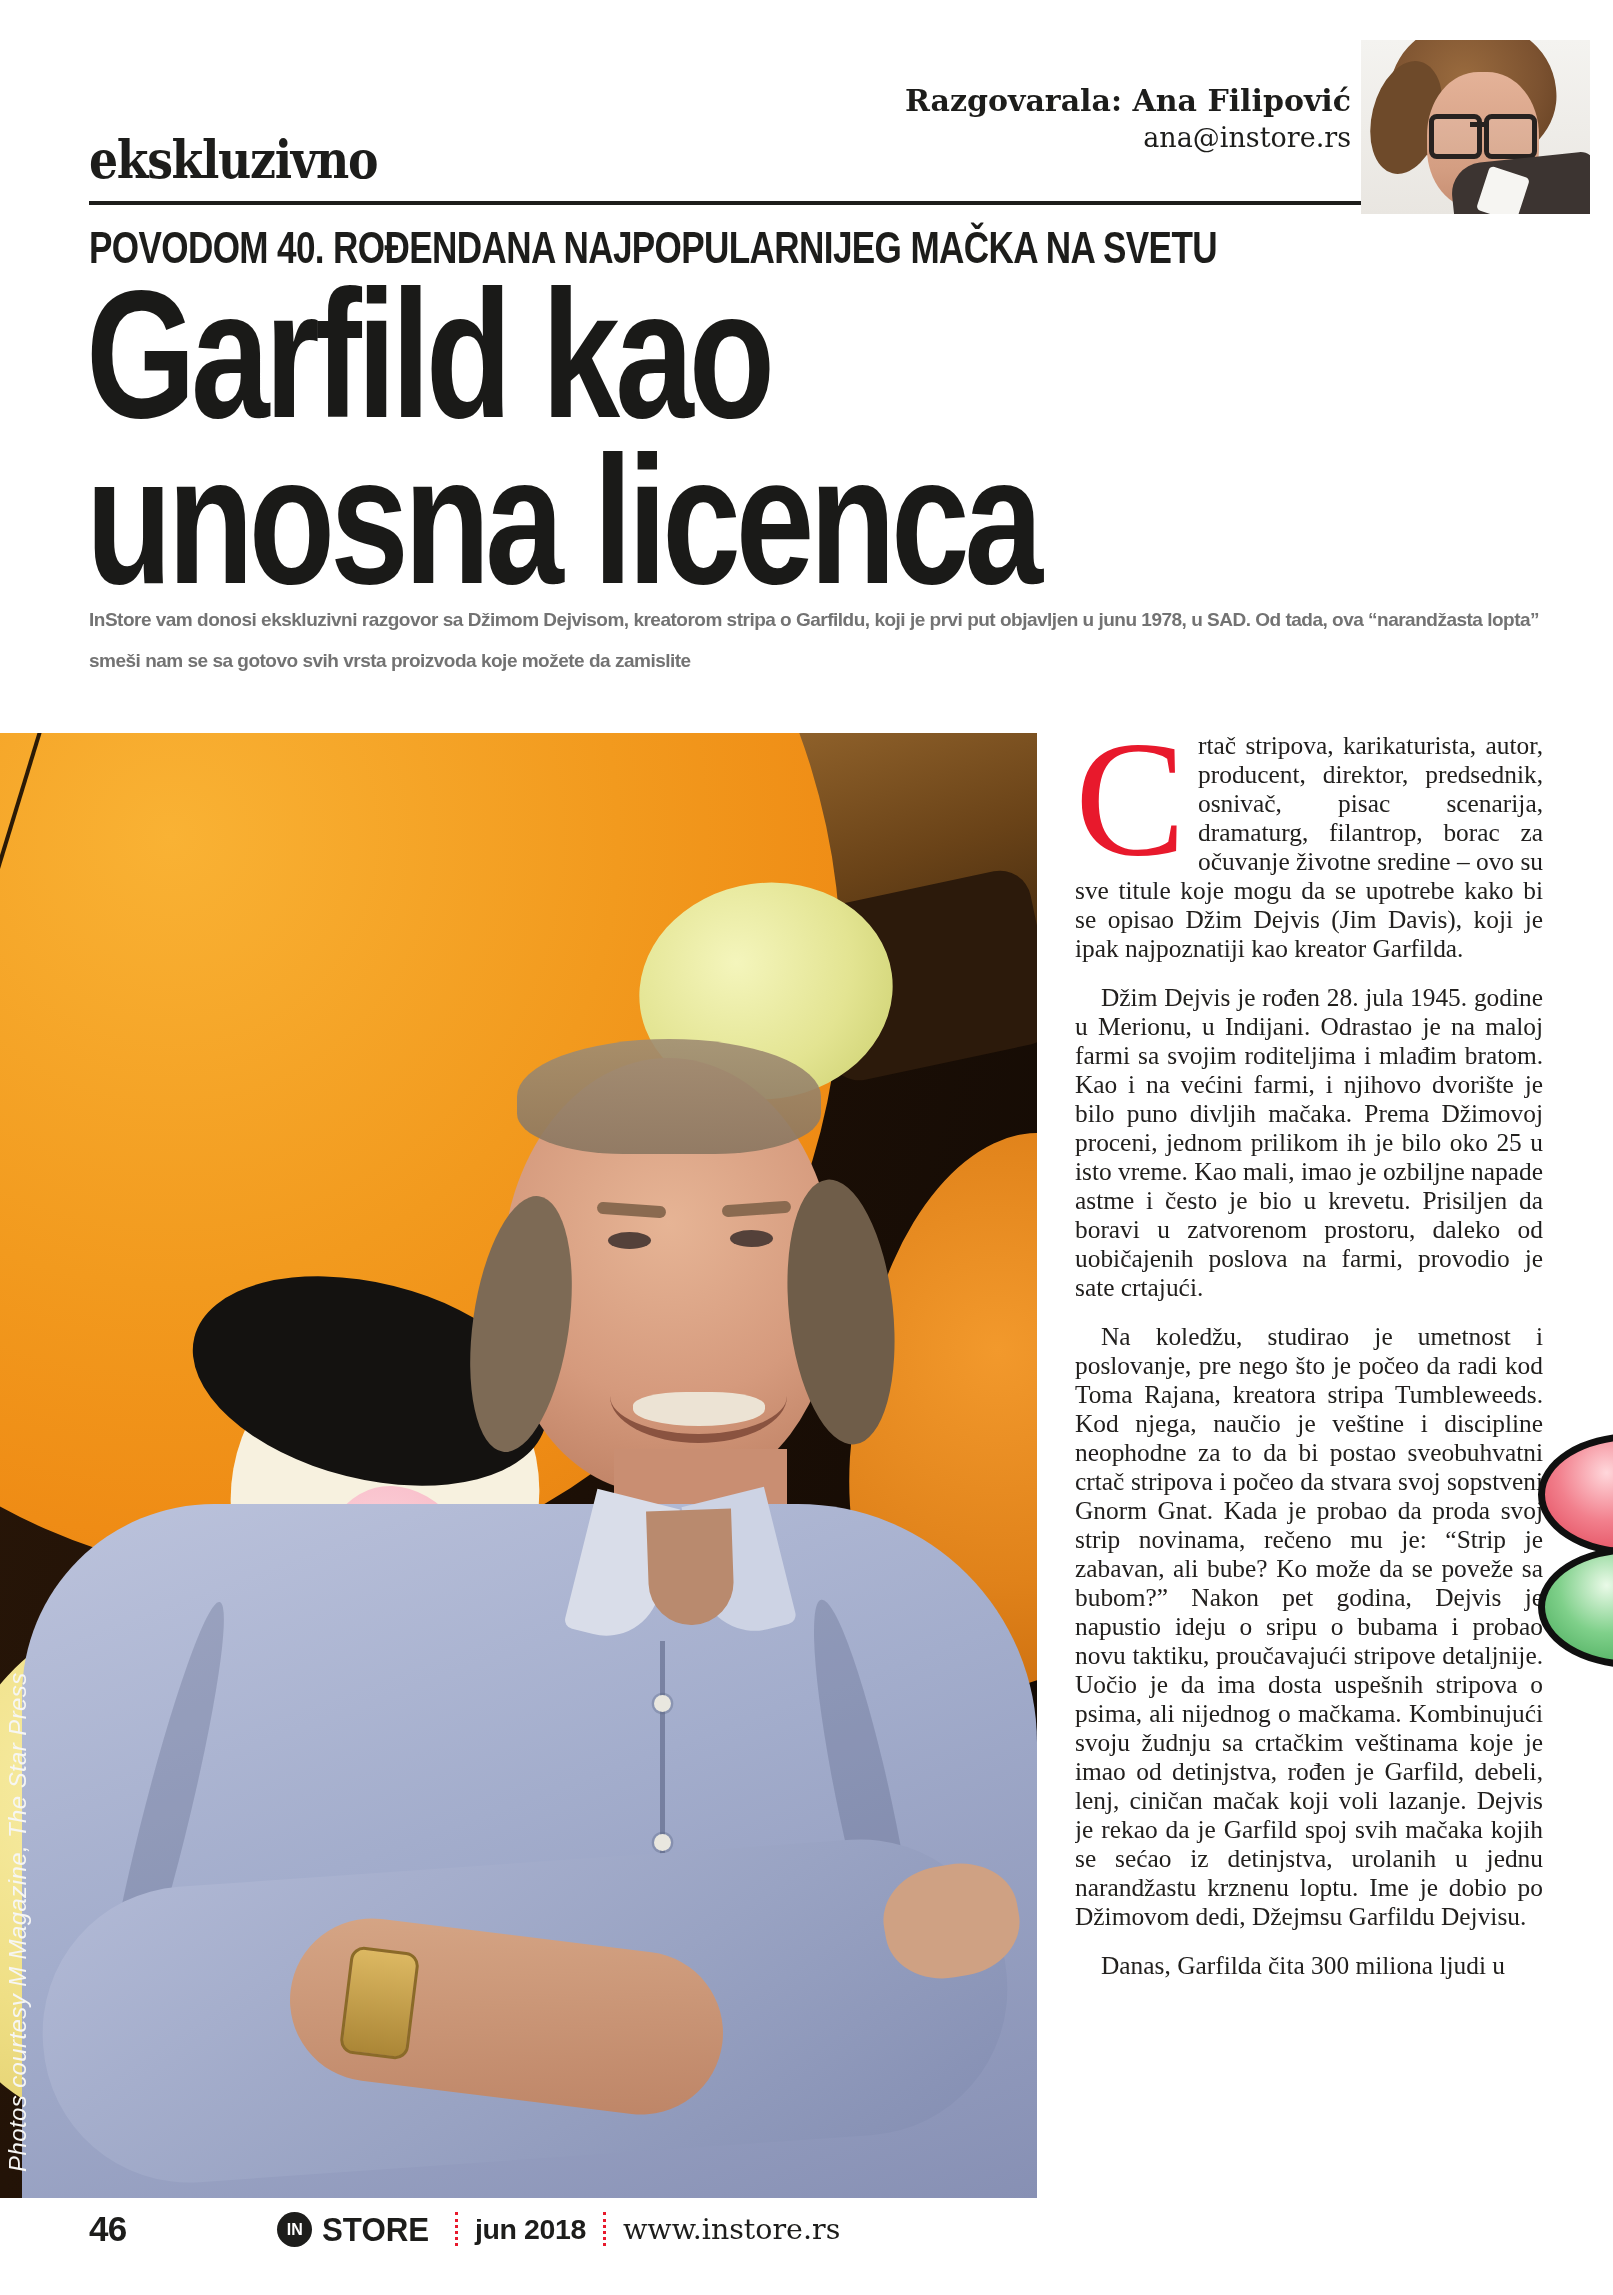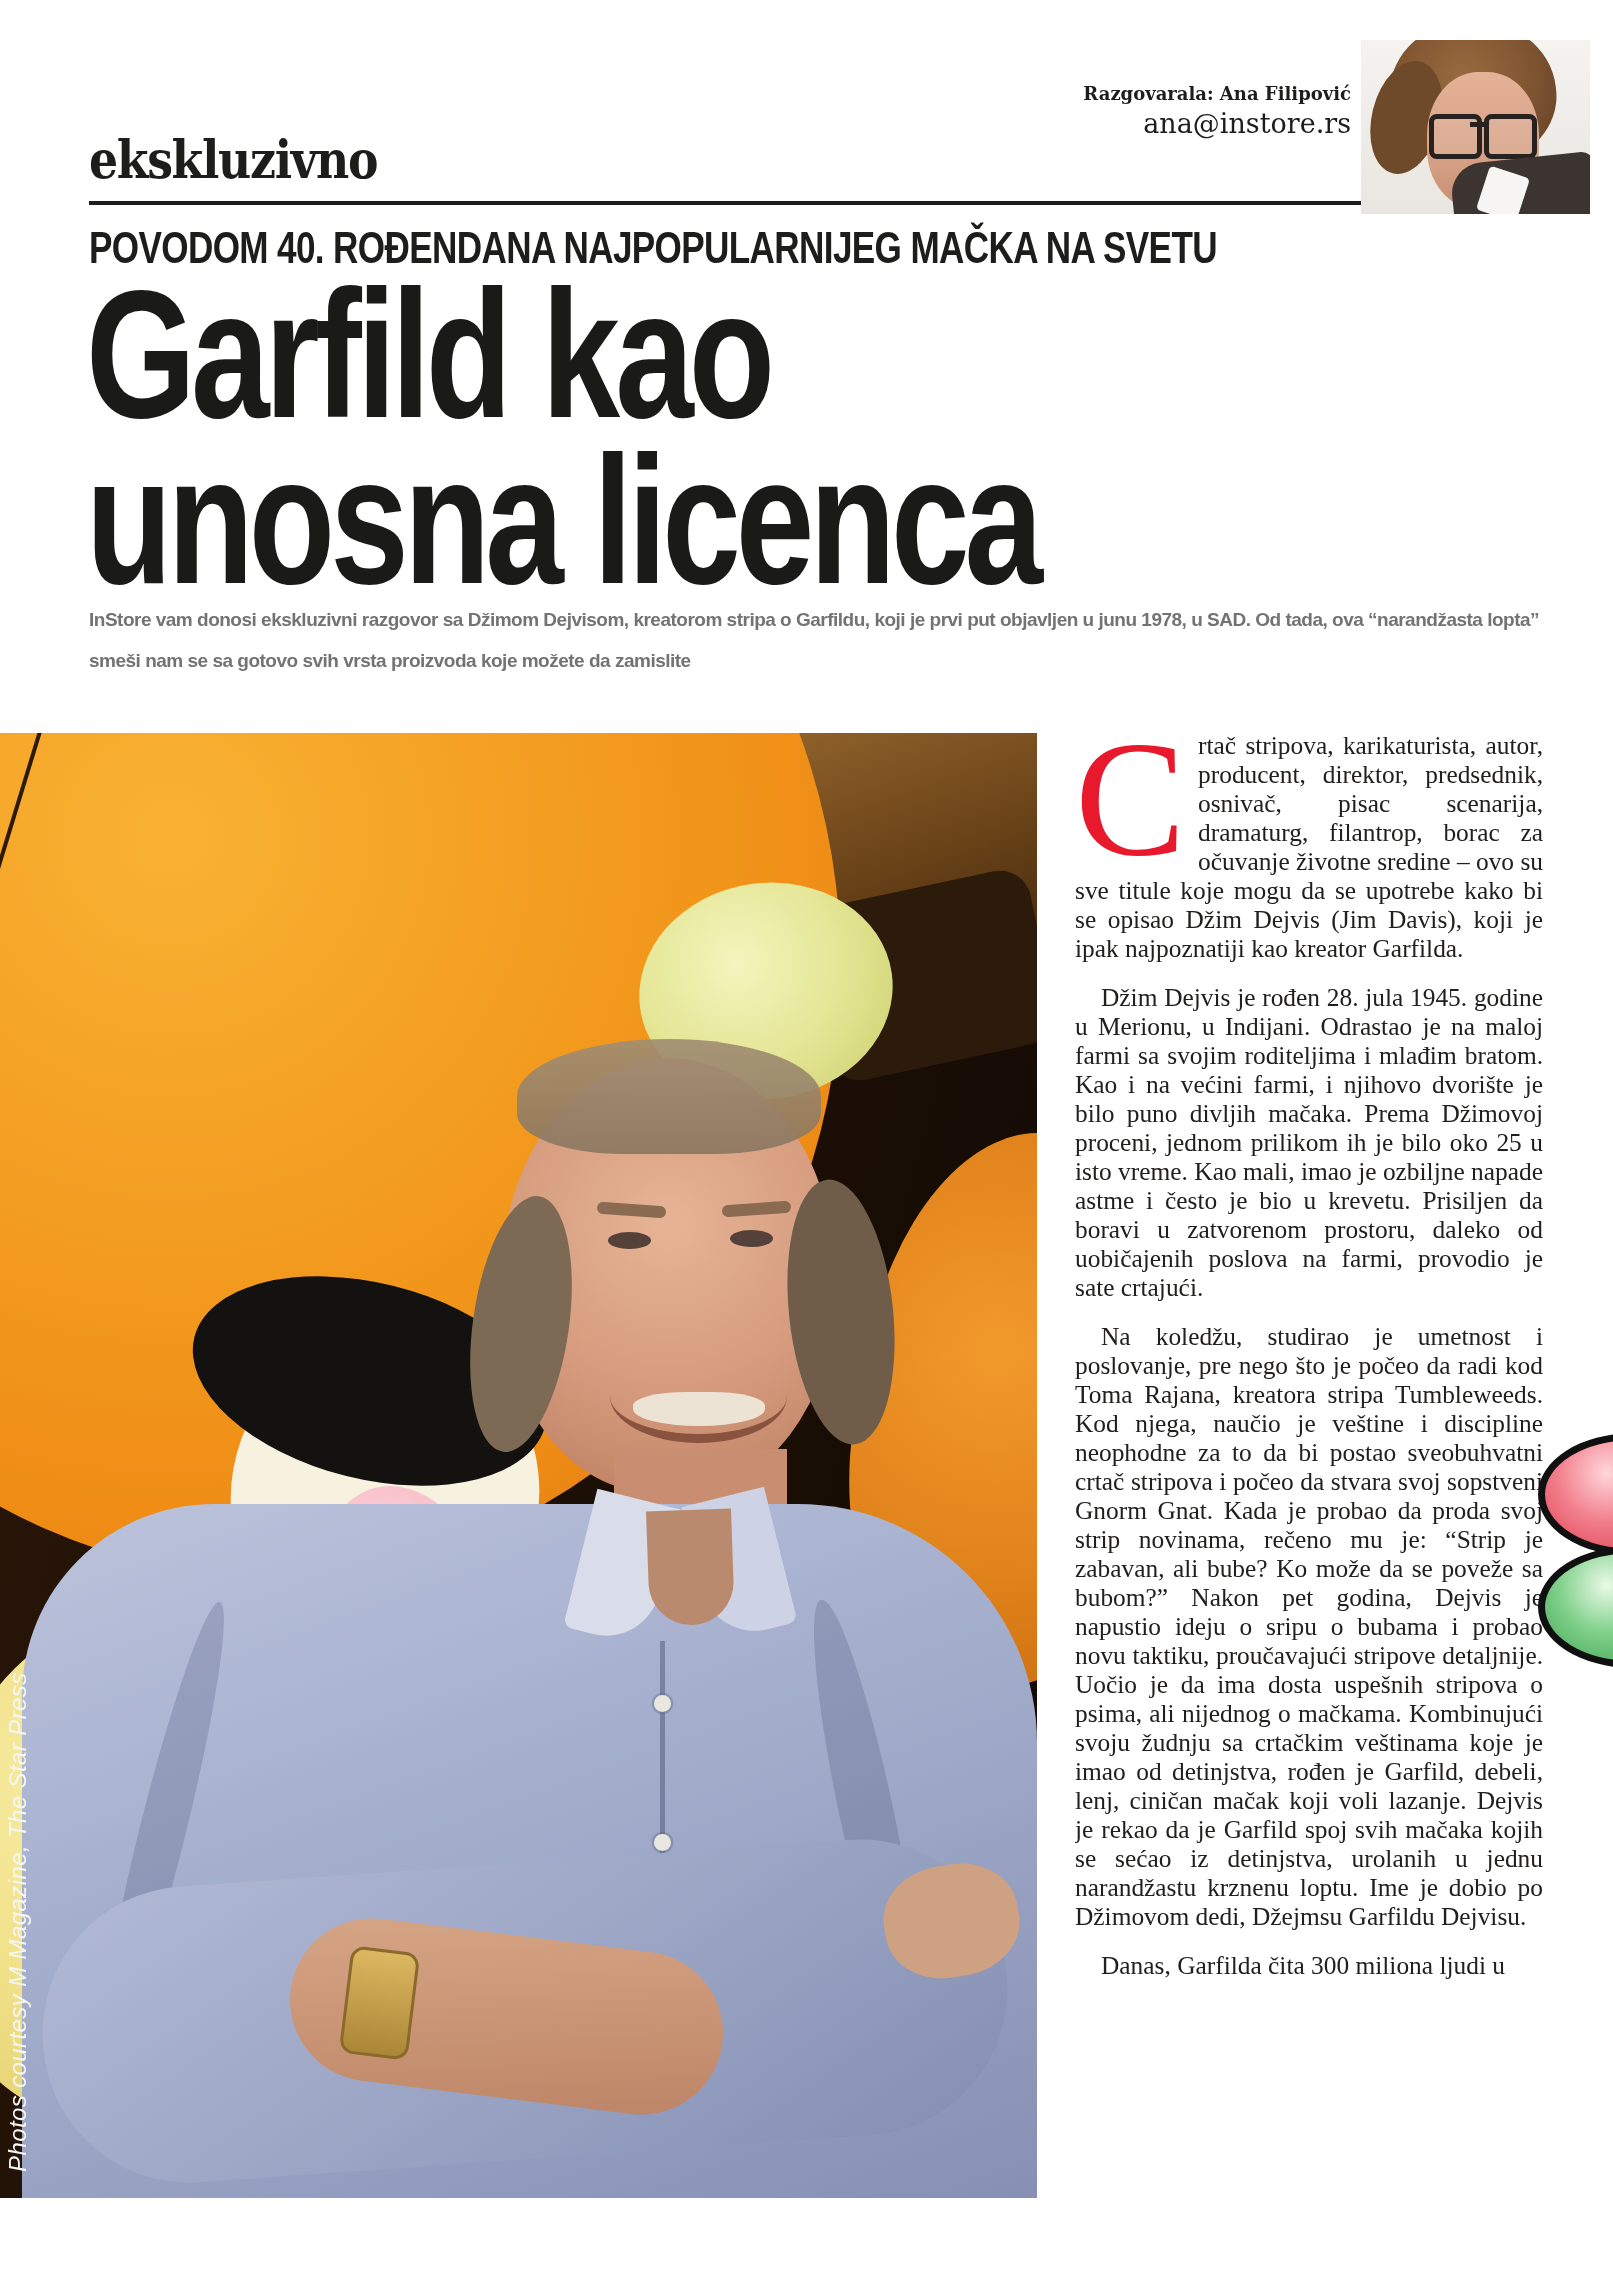--- a/index.html
+++ b/index.html
@@ -7,21 +7,21 @@
     position:relative;width:1613px;height:2295px;background:#ffffff;
     overflow:hidden;font-family:"Liberation Sans",sans-serif;color:#1d1d1b;
   }
   
   .kicker{
     position:absolute;left:89px;top:129px;font-family:"DejaVu Serif",serif;
     font-weight:800;font-size:52px;letter-spacing:-1.5px;
     transform:scaleX(.88);transform-origin:left center;color:#1d1d1b;
   }
   .byline{position:absolute;right:262px;top:83px;text-align:right;line-height:1.2;}
-  .byline .who{font-family:"DejaVu Serif",serif;font-weight:700;font-size:18px;}
+  .byline .who{font-family:"DejaVu Serif",serif;font-weight:700;font-size:30px;}
   .byline .mail{font-family:"DejaVu Serif",serif;font-weight:400;font-size:27px;margin-top:3px;}
   .head-rule{position:absolute;left:89px;right:77px;top:201px;height:3.8px;background:#1d1d1b;z-index:1;}
   
   .portrait{position:absolute;right:23px;top:40px;width:229px;height:174px;background:linear-gradient(180deg,#f4f3f0 0%,#e9e6e1 100%);overflow:hidden;z-index:2;}
   .portrait .hair{position:absolute;left:29px;top:-20px;width:166px;height:146px;background:radial-gradient(circle at 45% 40%,#9a6b3e 0%,#7c5230 60%,#5f3c20 100%);border-radius:48% 52% 46% 50%;transform:rotate(-6deg);}
   .portrait .hair2{position:absolute;left:10.8px;top:20px;width:69px;height:115px;background:#6e4a2a;border-radius:50%;transform:rotate(14deg);}
   .portrait .face{position:absolute;left:66px;top:32px;width:112px;height:137px;background:linear-gradient(180deg,#e4b298 0%,#d49e82 70%,#c68e72 100%);border-radius:46% 46% 44% 44%;}
   .portrait .glass{position:absolute;top:74px;width:43px;height:35px;border:5.4px solid #272220;border-radius:7.7px;background:rgba(255,255,255,.12);}
   .portrait .glass.gl{left:68px;} .portrait .glass.gr{left:123px;}
   .portrait .bridge{position:absolute;left:109px;top:82px;width:15.4px;height:5.4px;background:#272220;}
@@ -190,15 +190,26 @@
   <div class="article">
     <p><span class="dropcap">C</span><span>rtač stripova, karikaturista, autor, producent, direktor, predsednik, osnivač, pisac scenarija, dramaturg, filantrop, borac za očuvanje životne sredine – ovo su sve titule koje mogu da se upotrebe kako bi se opisao Džim Dejvis (Jim Davis), koji je ipak najpoznatiji kao kreator Garfilda.</span></p>
     <p>Džim Dejvis je rođen 28. jula 1945. godine u Merionu, u Indijani. Odrastao je na maloj farmi sa svojim roditeljima i mlađim bratom. Kao i na većini farmi, i njihovo dvorište je bilo puno divljih mačaka. Prema Džimovoj proceni, jednom prilikom ih je bilo oko 25 u isto vreme. Kao mali, imao je ozbiljne napade astme i često je bio u krevetu. Prisiljen da boravi u zatvorenom prostoru, daleko od uobičajenih poslova na farmi, provodio je sate crtajući.</p>
     <p>Na koledžu, studirao je umetnost i poslovanje, pre nego što je počeo da radi kod Toma Rajana, kreatora stripa Tumbleweeds. Kod njega, naučio je veštine i discipline neophodne za to da bi postao sveobuhvatni crtač stripova i počeo da stvara svoj sopstveni Gnorm Gnat. Kada je probao da proda svoj strip novinama, rečeno mu je: “Strip je zabavan, ali bube? Ko može da se poveže sa bubom?” Nakon pet godina, Dejvis je napustio ideju o sripu o bubama i probao novu taktiku, proučavajući stripove detaljnije. Uočio je da ima dosta uspešnih stripova o psima, ali nijednog o mačkama. Kombinujući svoju žudnju sa crtačkim veštinama koje je imao od detinjstva, rođen je Garfild, debeli, lenj, ciničan mačak koji voli lazanje. Dejvis je rekao da je Garfild spoj svih mačaka kojih se sećao iz detinjstva, urolanih u jednu narandžastu krznenu loptu. Ime je dobio po Džimovom dedi, Džejmsu Garfildu Dejvisu.</p>
     <p>Danas, Garfilda čita 300 miliona ljudi u</p>
   </div>
 
   <div class="ball red"></div>
   <div class="ball green"></div>
 
+  <div class="footer">
+    <div class="pageno">46</div>
+    <div class="logo">
+      <div class="logo-circle">IN</div>
+      <div class="logo-store">STORE</div>
+    </div>
+    <div class="dotsep"></div>
+    <div class="issue">jun 2018</div>
+    <div class="dotsep"></div>
+    <div class="site">www.instore.rs</div>
+  </div>
 
 </div>
 
 
 </body></html>

